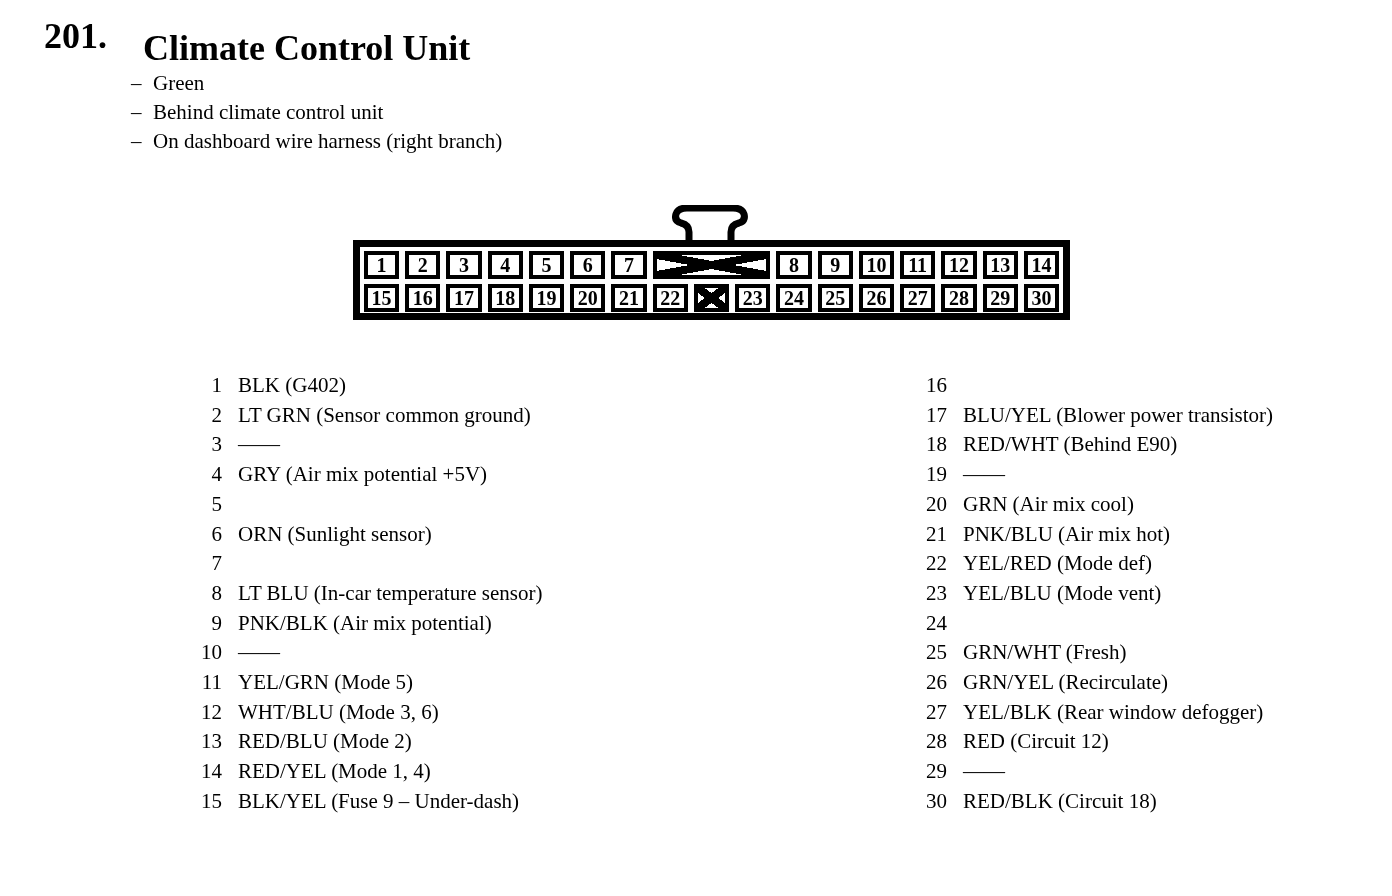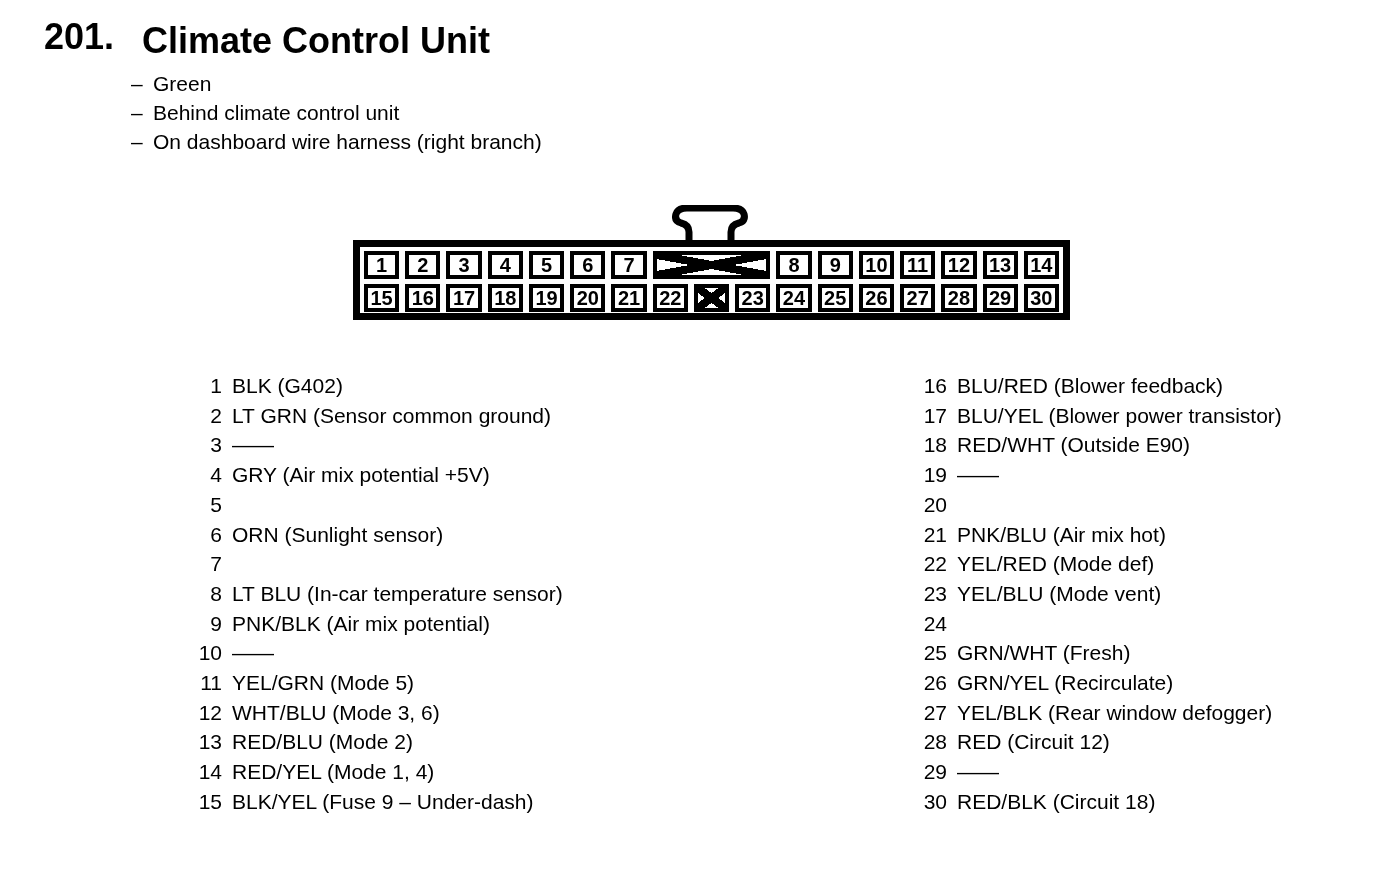--- a/index.html
+++ b/index.html
@@ -1,23 +1,23 @@
 <!DOCTYPE html>
 <html><head>
 <meta charset="utf-8">
 <style>
   html,body{margin:0;padding:0;background:#ffffff;}
   .page{
     position:relative;width:1392px;height:896px;background:#ffffff;color:#000;
-    font-family:Liberation Sans, sans-serif;overflow:hidden;
+    font-family:Liberation Serif, serif;overflow:hidden;
   }
   
   .title-row{position:absolute;left:44px;top:16px;display:flex;gap:24px;
     font-weight:bold;font-size:36px;line-height:1.15;}
-  .title-row h1{margin:4px;font-size:inherit;font-weight:inherit;display:inline;}
+  .title-row h1{margin:12px;font-size:inherit;font-weight:inherit;display:inline;}
   
   .notes{position:absolute;left:131px;top:69px;font-size:21px;line-height:29px;}
   .note{display:flex;}
   .note-dash{width:22px;flex:none;}
   
   .latch{position:absolute;left:672px;top:205px;overflow:hidden;}
   .connector{
     position:absolute;left:353px;top:240px;width:717px;height:80px;
     box-sizing:border-box;border:7px solid #000;background:#fff;
     display:grid;grid-template-columns:repeat(17,1fr);grid-template-rows:1fr 1fr;
@@ -36,21 +36,21 @@
       linear-gradient(to bottom left,
         transparent calc(50% - 4px), #000 calc(50% - 4px),
         #000 calc(50% + 4px), transparent calc(50% + 4px));
   }
   
   .pin-col{position:absolute;top:371px;font-size:21px;line-height:29.7px;white-space:nowrap;}
   .pin-col-left{left:182px;}
   .pin-col-right{left:907px;}
   .pin-row{display:flex;}
   .pin-num{display:inline-block;width:40px;text-align:right;flex:none;}
-  .pin-desc{margin-left:10px;}
+  .pin-desc{margin-left:16px;}
 </style>
 <title>201. Climate Control Unit</title></head>
 <body>
 
 <div class="page">
 
   <div class="title-row">
     <span>201.</span>
     <h1>Climate Control Unit</h1>
   </div>
@@ -225,36 +225,36 @@
         <span class="pin-desc">RED/YEL (Mode 1, 4)</span>
       </div>
       <div class="pin-row">
         <span class="pin-num">15</span>
         <span class="pin-desc">BLK/YEL (Fuse 9 – Under-dash)</span>
       </div>
     </div>
   <div class="pin-col pin-col-right" id="pins-right">
       <div class="pin-row">
         <span class="pin-num">16</span>
-        <span class="pin-desc">BLU/RED (Blower feedback)</span>
       </div>
       <div class="pin-row">
         <span class="pin-num">17</span>
         <span class="pin-desc">BLU/YEL (Blower power transistor)</span>
       </div>
       <div class="pin-row">
         <span class="pin-num">18</span>
-        <span class="pin-desc">RED/WHT (Outside E90)</span>
+        <span class="pin-desc">RED/WHT (Behind E90)</span>
       </div>
       <div class="pin-row">
         <span class="pin-num">19</span>
         <span class="pin-desc">——</span>
       </div>
       <div class="pin-row">
         <span class="pin-num">20</span>
+        <span class="pin-desc">GRN (Air mix cool)</span>
       </div>
       <div class="pin-row">
         <span class="pin-num">21</span>
         <span class="pin-desc">PNK/BLU (Air mix hot)</span>
       </div>
       <div class="pin-row">
         <span class="pin-num">22</span>
         <span class="pin-desc">YEL/RED (Mode def)</span>
       </div>
       <div class="pin-row">

